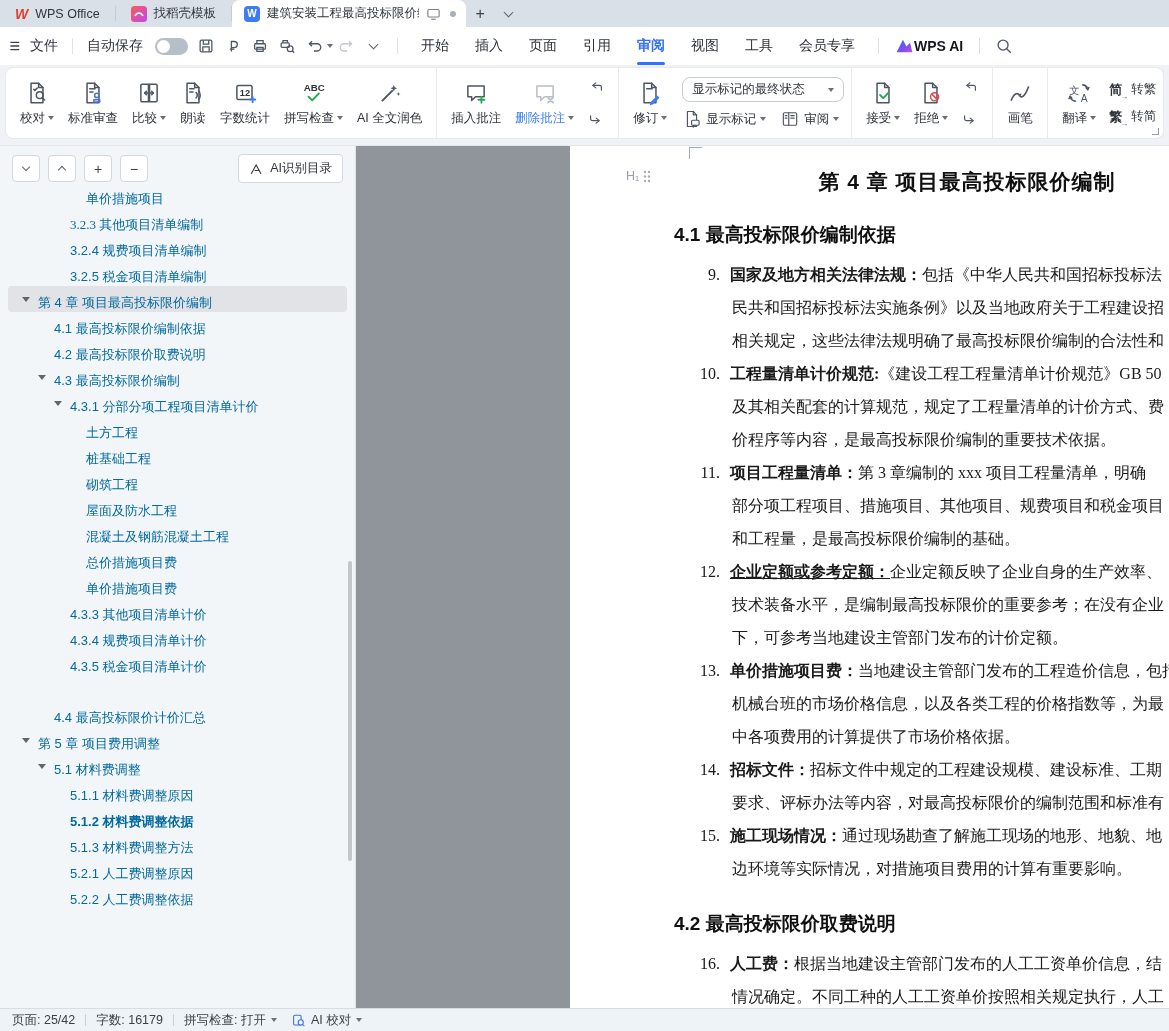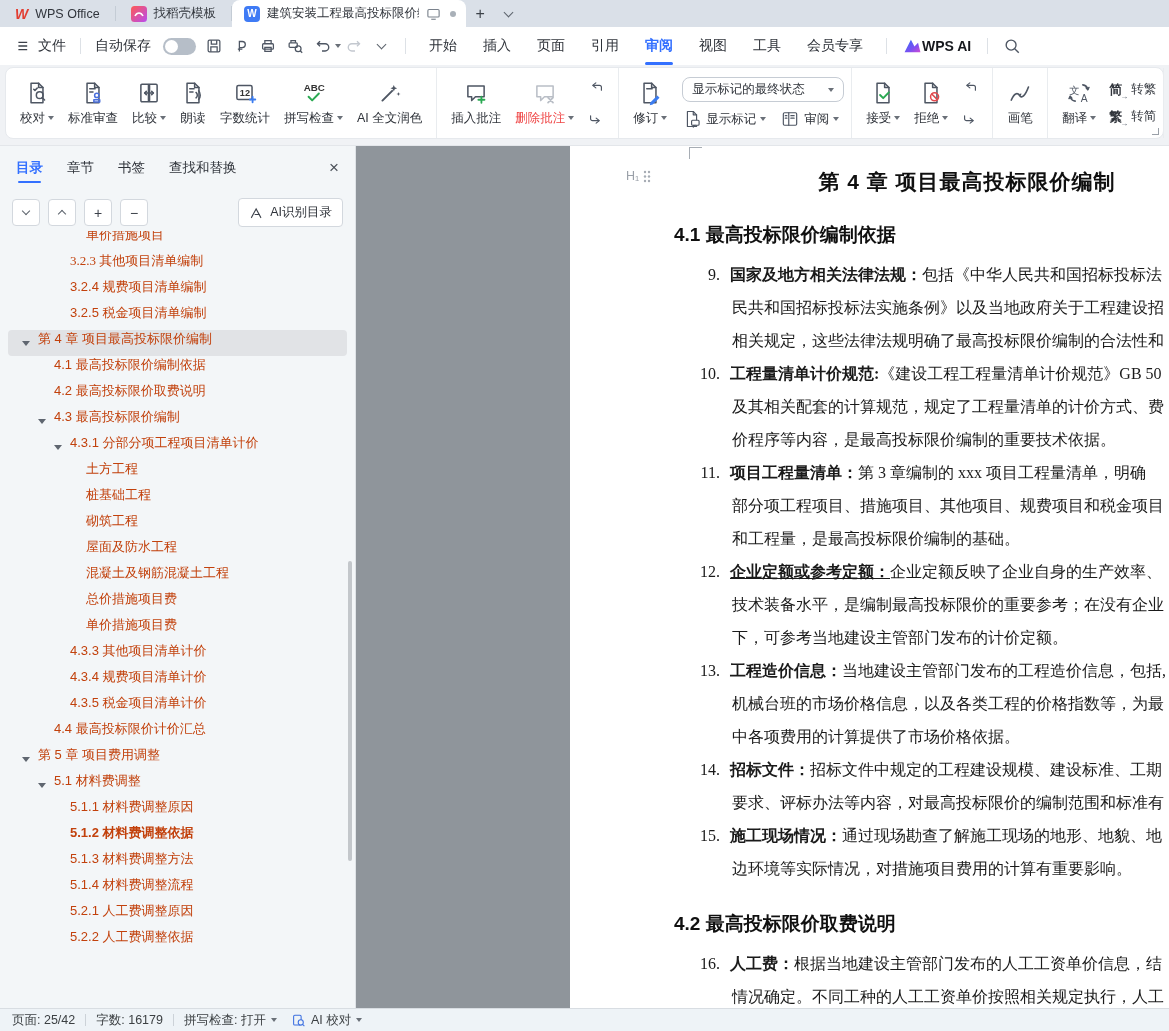--- a/index.html
+++ b/index.html
@@ -14,39 +14,39 @@
   .wtab.active{background:#fff;border-radius:8px 8px 0 0;padding:0 10px 0 12px}
   .wlogo{color:#e23e32;font-weight:bold;font-style:italic;font-size:14px}
   .docico{width:16px;height:16px;border-radius:4px;background:#3f7bf5;color:#fff;font-size:10px;font-weight:bold;display:flex;align-items:center;justify-content:center}
   .ttl{max-width:152px;overflow:hidden}
   .dot{width:6px;height:6px;border-radius:50%;background:#a9b0b8;margin-left:2px}
   .tbtn{width:28px;display:flex;align-items:center;justify-content:center;color:#3c4148;font-size:16px}
   .chev{width:7px;height:7px;border-right:1.5px solid #5c636c;border-bottom:1.5px solid #5c636c;transform:rotate(45deg);display:inline-block;margin-top:-3px}
   .chev.up{transform:rotate(-135deg);margin-top:3px}
 
   
-  .menubar{height:38px;background:#fff;display:flex;align-items:center;padding:0 12px;font-size:14px}
+  .menubar{height:38px;background:#fff;display:flex;align-items:center;padding:0 4px;font-size:14px}
   .mitem{display:flex;align-items:center;gap:6px;padding:0 4px}
   .mdiv{width:1px;height:16px;background:#dde1e6;margin:0 10px}
   .toggle{width:33px;height:17px;border-radius:9px;background:#b6bec8;position:relative;margin-left:6px}
   .toggle::after{content:"";position:absolute;left:2px;top:2px;width:13px;height:13px;border-radius:50%;background:#fff}
   .micon{width:27px;height:26px;display:flex;align-items:center;justify-content:center;border-radius:4px}
   .menu-item{padding:0 13px;height:38px;display:flex;align-items:center;position:relative;white-space:nowrap}
   .menu-item.active{color:#3370ff;font-weight:bold}
   .menu-item.active::after{content:"";position:absolute;left:13px;right:13px;bottom:0;height:3px;background:#3370ff;border-radius:2px}
   .wpsai{display:flex;align-items:center;padding:0 6px;font-weight:bold;color:#16181d}
 
   
   .ribbon-wrap{height:80px;padding:2px 5px 6px;background:#f0f2f5;overflow:hidden}
   .ribbon{height:72px;background:#fff;border:1px solid #e6e9ed;border-radius:8px;display:flex;align-items:center;white-space:nowrap}
   .rgroup{display:flex;align-items:center;height:100%;padding:0 7px;position:relative;flex:none}
   .rgroup+.rgroup{border-left:1px solid #e9ecef}
   .rbtn{display:flex;flex-direction:column;align-items:center;justify-content:center;gap:4px;padding:5px 7px;border-radius:5px;flex:none}
   .lbl{font-size:12.5px;color:#2f333a;display:flex;align-items:center;gap:3px}
-  .rbtn.disabled .lbl{color:#ef4444}
+  .rbtn.disabled .lbl{color:#3b82f6}
   .car{width:0;height:0;border-left:3.5px solid transparent;border-right:3.5px solid transparent;border-top:4px solid #6a7078;display:inline-block}
   .stack{display:flex;flex-direction:column;gap:8px;padding:0 3px}
   .sbtn{width:24px;height:20px;display:flex;align-items:center;justify-content:center}
   .trackcol{display:flex;flex-direction:column;gap:7px;margin-left:8px}
   .rselect{width:162px;height:25px;border:1px solid #c6ccd4;border-radius:8px;display:flex;align-items:center;justify-content:space-between;padding:0 9px;font-size:12.5px;background:#fff}
   .hrow{display:flex;gap:14px;align-items:center}
   .hbtn{display:flex;align-items:center;gap:4px;font-size:12.5px;color:#2f333a}
   .pair{display:flex;flex-direction:column;gap:9px;margin-left:6px}
   .pairbtn{display:flex;align-items:center;gap:5px;font-size:12.5px}
   .glyph{font-size:13px;font-weight:bold;position:relative;margin-right:4px}
@@ -59,21 +59,21 @@
   .side-tabs{display:flex;align-items:center;height:44px;padding:0 16px;gap:24px;font-size:13.5px}
   .side-tab{position:relative;padding:13px 0;white-space:nowrap}
   .side-tab.active{color:#3370ff;font-weight:bold}
   .side-tab.active::after{content:"";position:absolute;left:2px;right:2px;bottom:7px;height:2.5px;background:#3370ff;border-radius:2px}
   .side-close{margin-left:auto;font-size:17px;color:#4c525a}
   .side-tools{display:flex;align-items:center;padding:8px 12px 2px;gap:8px}
   .stool{width:28px;height:27px;background:#fff;border:1px solid #d3d8de;border-radius:4px;display:flex;align-items:center;justify-content:center;color:#3c414a;font-size:14px}
   .stool .chev{width:6px;height:6px}
   .ai-toc{margin-left:auto;height:29px;background:#fff;border:1px solid #d3d8de;border-radius:4px;display:flex;align-items:center;gap:6px;padding:0 10px;font-size:12.5px}
   .toc{flex:1;overflow:hidden;padding:8px 8px 0;margin-top:2px}
-  .trow{height:26px;display:flex;align-items:flex-start;font-size:13px;color:#c2410c;border-radius:4px;position:relative;white-space:nowrap}
+  .trow{height:26px;display:flex;align-items:flex-end;font-size:13px;color:#0369a1;border-radius:4px;position:relative;white-space:nowrap}
   .trow.selected{background:#e1e3e6}
   .tarrow{position:absolute;width:0;height:0;border-left:4px solid transparent;border-right:4px solid transparent;border-top:5px solid #5f6670;top:11px}
   .clipped{margin-top:-13px}
   .side-scroll{position:absolute;right:3px;top:415px;width:4px;height:300px;background:#c3c7cb;border-radius:2px}
 
   
   .canvas{flex:1;background:#8f959b;position:relative;overflow:hidden}
   .page{position:absolute;left:214px;top:0;width:1000px;height:900px;background:#fff}
   .cropmark{position:absolute;left:119px;top:1px;width:13px;height:12px;border-left:1px solid #a7adb4;border-top:1px solid #a7adb4}
   .h1badge{position:absolute;left:56px;top:23px;color:#9aa0a8;font-size:12.5px;display:flex;align-items:center;gap:4px}
@@ -488,27 +488,20 @@
           </span>
         </div>
         <span class="launcher"></span>
       </div>
       <div class="rgroup"></div>
     </div>
   </div>
 
 <div class="main">
   <div class="sidebar">
-    <div class="side-tabs">
-      <span class="side-tab active">目录</span>
-      <span class="side-tab">章节</span>
-      <span class="side-tab">书签</span>
-      <span class="side-tab">查找和替换</span>
-      <span class="side-close">×</span>
-    </div>
     <div class="side-tools">
       <span class="stool">
           <span class="chev"></span>
         </span>
       <span class="stool">
           <span class="chev up"></span>
         </span>
       <span class="stool">+</span>
       <span class="stool">−</span>
       <span class="ai-toc">
@@ -573,42 +566,39 @@
         </div>
         <div class="trow" style="padding-left: 62px;">
           <span>4.3.3 其他项目清单计价</span>
         </div>
         <div class="trow" style="padding-left: 62px;">
           <span>4.3.4 规费项目清单计价</span>
         </div>
         <div class="trow" style="padding-left: 62px;">
           <span>4.3.5 税金项目清单计价</span>
         </div>
-        <div class="trow" style="padding-left: 46px;">
+        <div class="trow" style="padding-left: 46px; margin-top: 25px;">
           <span>4.4 最高投标限价计价汇总</span>
         </div>
         <div class="trow" style="padding-left: 30px;">
           <span class="tarrow" style="left: 14px;"></span>
           <span>第 5 章 项目费用调整</span>
         </div>
         <div class="trow" style="padding-left: 46px;">
           <span class="tarrow" style="left: 30px;"></span>
           <span>5.1 材料费调整</span>
         </div>
         <div class="trow" style="padding-left: 62px;">
           <span>5.1.1 材料费调整原因</span>
         </div>
         <div class="trow" style="padding-left: 62px; font-weight: bold;">
           <span>5.1.2 材料费调整依据</span>
         </div>
         <div class="trow" style="padding-left: 62px;">
           <span>5.1.3 材料费调整方法</span>
-        </div>
-        <div class="trow" style="padding-left: 62px;">
-          <span>5.1.4 材料费调整流程</span>
         </div>
         <div class="trow" style="padding-left: 62px;">
           <span>5.2.1 人工费调整原因</span>
         </div>
         <div class="trow" style="padding-left: 62px;">
           <span>5.2.2 人工费调整依据</span>
         </div>
       </div>
     <div class="side-scroll"></div>
   </div>
@@ -636,21 +626,21 @@
             <div class="docline li-cont">相关规定，这些法律法规明确了最高投标限价编制的合法性和</div>
             <div class="docline li-first"><span class="li-num">10.</span><span class="term">工程量清单计价规范:</span><span>《建设工程工程量清单计价规范》GB 50</span></div>
             <div class="docline li-cont">及其相关配套的计算规范，规定了工程量清单的计价方式、费</div>
             <div class="docline li-cont">价程序等内容，是最高投标限价编制的重要技术依据。</div>
             <div class="docline li-first"><span class="li-num">11.</span><span class="term">项目工程量清单：</span><span>第 3 章编制的 xxx 项目工程量清单，明确</span></div>
             <div class="docline li-cont">部分项工程项目、措施项目、其他项目、规费项目和税金项目</div>
             <div class="docline li-cont">和工程量，是最高投标限价编制的基础。</div>
             <div class="docline li-first"><span class="li-num">12.</span><span class="term u">企业定额或参考定额：</span><span>企业定额反映了企业自身的生产效率、</span></div>
             <div class="docline li-cont">技术装备水平，是编制最高投标限价的重要参考；在没有企业</div>
             <div class="docline li-cont">下，可参考当地建设主管部门发布的计价定额。</div>
-            <div class="docline li-first"><span class="li-num">13.</span><span class="term">工程造价信息：</span><span>当地建设主管部门发布的工程造价信息，包括,</span></div>
+            <div class="docline li-first"><span class="li-num">13.</span><span class="term">单价措施项目费：</span><span>当地建设主管部门发布的工程造价信息，包括,</span></div>
             <div class="docline li-cont">机械台班的市场价格信息，以及各类工程的价格指数等，为最</div>
             <div class="docline li-cont">中各项费用的计算提供了市场价格依据。</div>
             <div class="docline li-first"><span class="li-num">14.</span><span class="term">招标文件：</span><span>招标文件中规定的工程建设规模、建设标准、工期</span></div>
             <div class="docline li-cont">要求、评标办法等内容，对最高投标限价的编制范围和标准有</div>
             <div class="docline li-first"><span class="li-num">15.</span><span class="term">施工现场情况：</span><span>通过现场勘查了解施工现场的地形、地貌、地</span></div>
             <div class="docline li-cont">边环境等实际情况，对措施项目费用的计算有重要影响。</div>
             <div class="h2doc">4.2 最高投标限价取费说明</div>
             <div class="docline li-first"><span class="li-num">16.</span><span class="term">人工费：</span><span>根据当地建设主管部门发布的人工工资单价信息，结</span></div>
             <div class="docline li-cont">情况确定。不同工种的人工工资单价按照相关规定执行，人工</div>
           </div>

